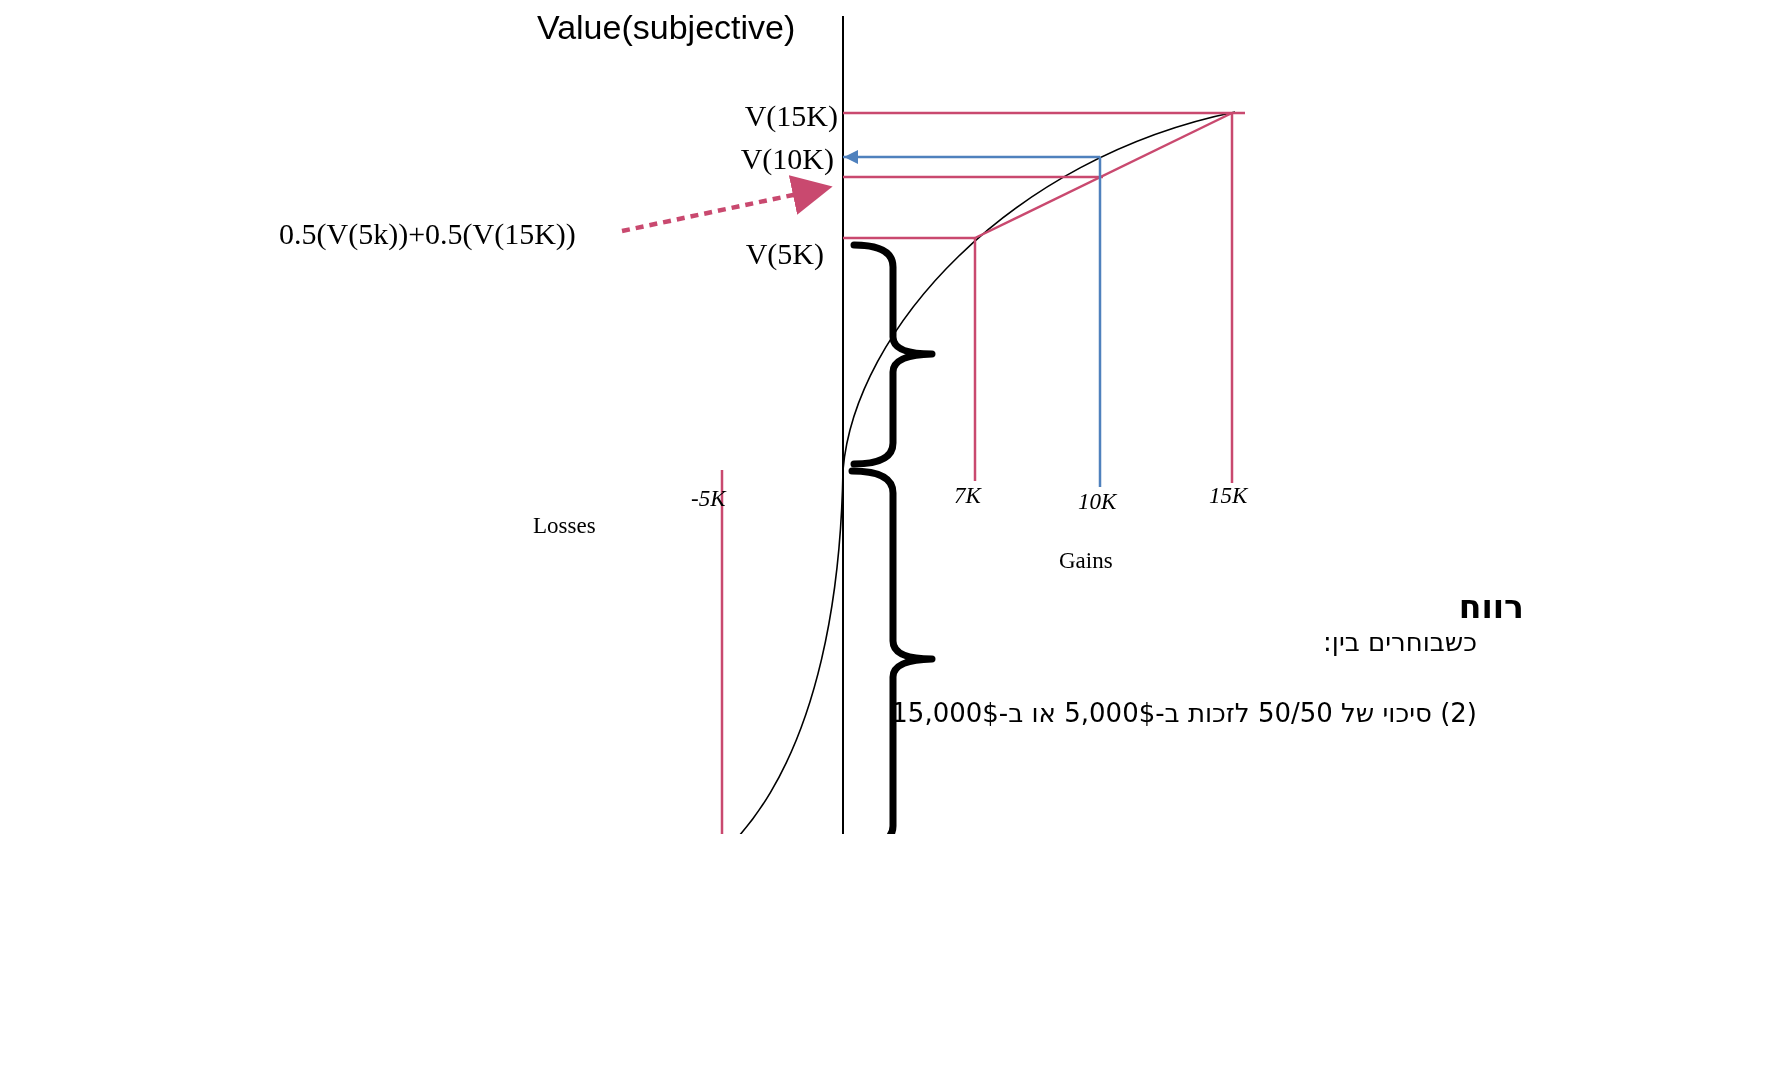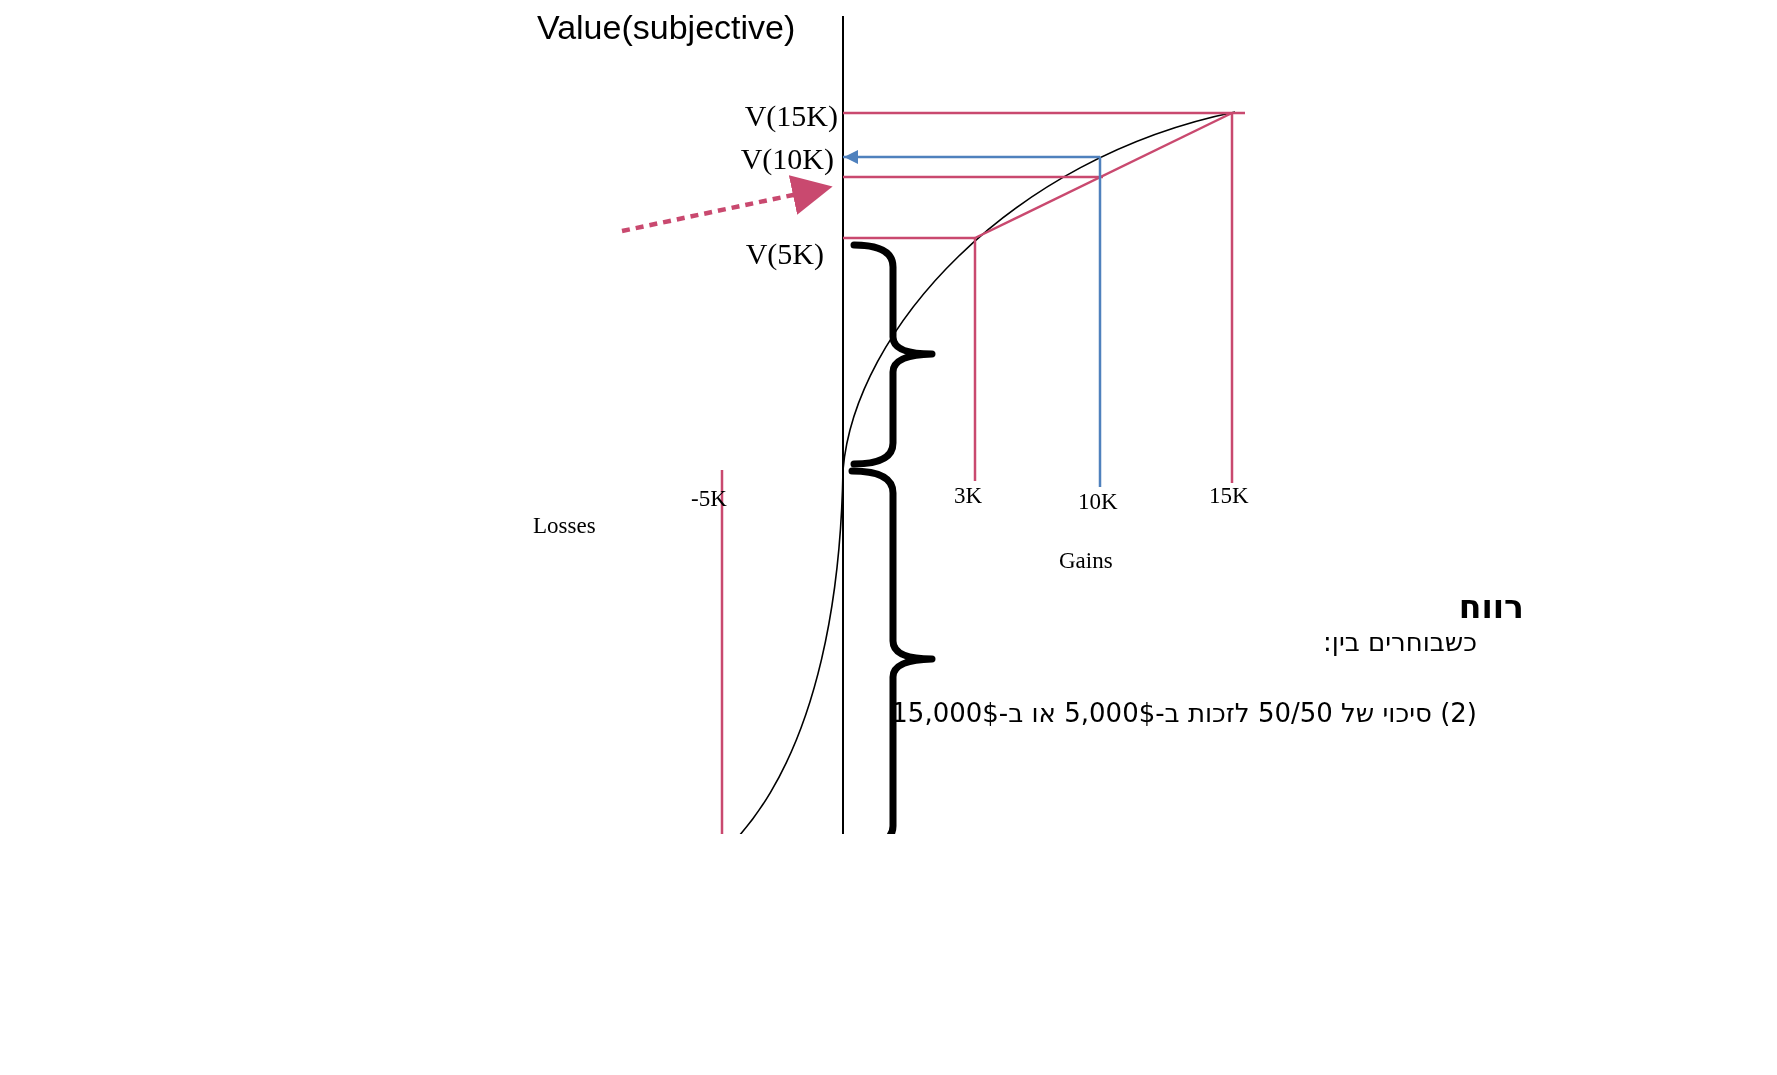--- a/index.html
+++ b/index.html
@@ -12,21 +12,21 @@
   }
   #fig{position:absolute;left:0;top:0;width:1777px;height:1075px;}
   .lbl{position:absolute;white-space:nowrap;color:#000;line-height:1.15;}
   .serif{font-family:"Liberation Serif","DejaVu Serif",serif;}
   .sans{font-family:"Liberation Sans","DejaVu Sans",sans-serif;}
   .heb{font-family:"DejaVu Sans","Liberation Sans",sans-serif;direction:rtl;text-align:right;}
   .title{font-size:34px;}
   .vlab{font-size:30px;text-align:center;}
   .formula{font-size:30px;}
   .axisword{font-size:23px;}
-  .tick{font-size:23px;}
+  .tick{font-size:23px;font-style:italic;}
   .cite{font-size:28px;}
   .heb-title{font-size:33px;font-weight:bold;}
   .heb-line{font-size:26px;}
 </style>
 </head>
 <body>
 
 <div id="slide">
 
   <svg id="fig" viewBox="0 0 1777 1075" xmlns="http://www.w3.org/2000/svg">
@@ -68,26 +68,27 @@
 
     <line x1="0" y1="1071" x2="1777" y2="1071" stroke="#000000" stroke-width="4"></line>
   </svg>
 
   <div class="lbl sans title" style="left:537px;top:8px;">Value(subjective)</div>
 
   <div class="lbl serif vlab" style="right:939px;top:99px;">V(15K)</div>
   <div class="lbl serif vlab" style="right:943px;top:142px;">V(10K)</div>
   <div class="lbl serif vlab" style="right:953px;top:237px;">V(5K)</div>
 
+  <div class="lbl serif formula" style="left:279px;top:217px;">0.5(V(5k))+0.5(V(15K))</div>
 
   <div class="lbl serif axisword" style="left:533px;top:513px;">Losses</div>
   <div class="lbl serif axisword" style="left:1059px;top:548px;">Gains</div>
 
   <div class="lbl serif tick" style="left:691px;top:486px;">-5K</div>
-  <div class="lbl serif tick" style="left:954px;top:483px;">3K</div>
+  <div class="lbl serif tick" style="left:954px;top:483px;">7K</div>
   <div class="lbl serif tick" style="left:1078px;top:489px;">10K</div>
   <div class="lbl serif tick" style="left:1209px;top:483px;">15K</div>
 
 
   <div class="lbl heb heb-title" style="right:253px;top:588px;" dir="rtl">רווח</div>
   <div class="lbl heb heb-line" style="right:300px;top:628px;" dir="rtl">כשבוחרים בין:</div>
   <div class="lbl heb heb-line" style="right:300px;top:699px;margin-left:8px;" dir="rtl">(2) סיכוי של 50/50 לזכות ב-5,000$ או ב-15,000$</div>
 
 </div>
 

